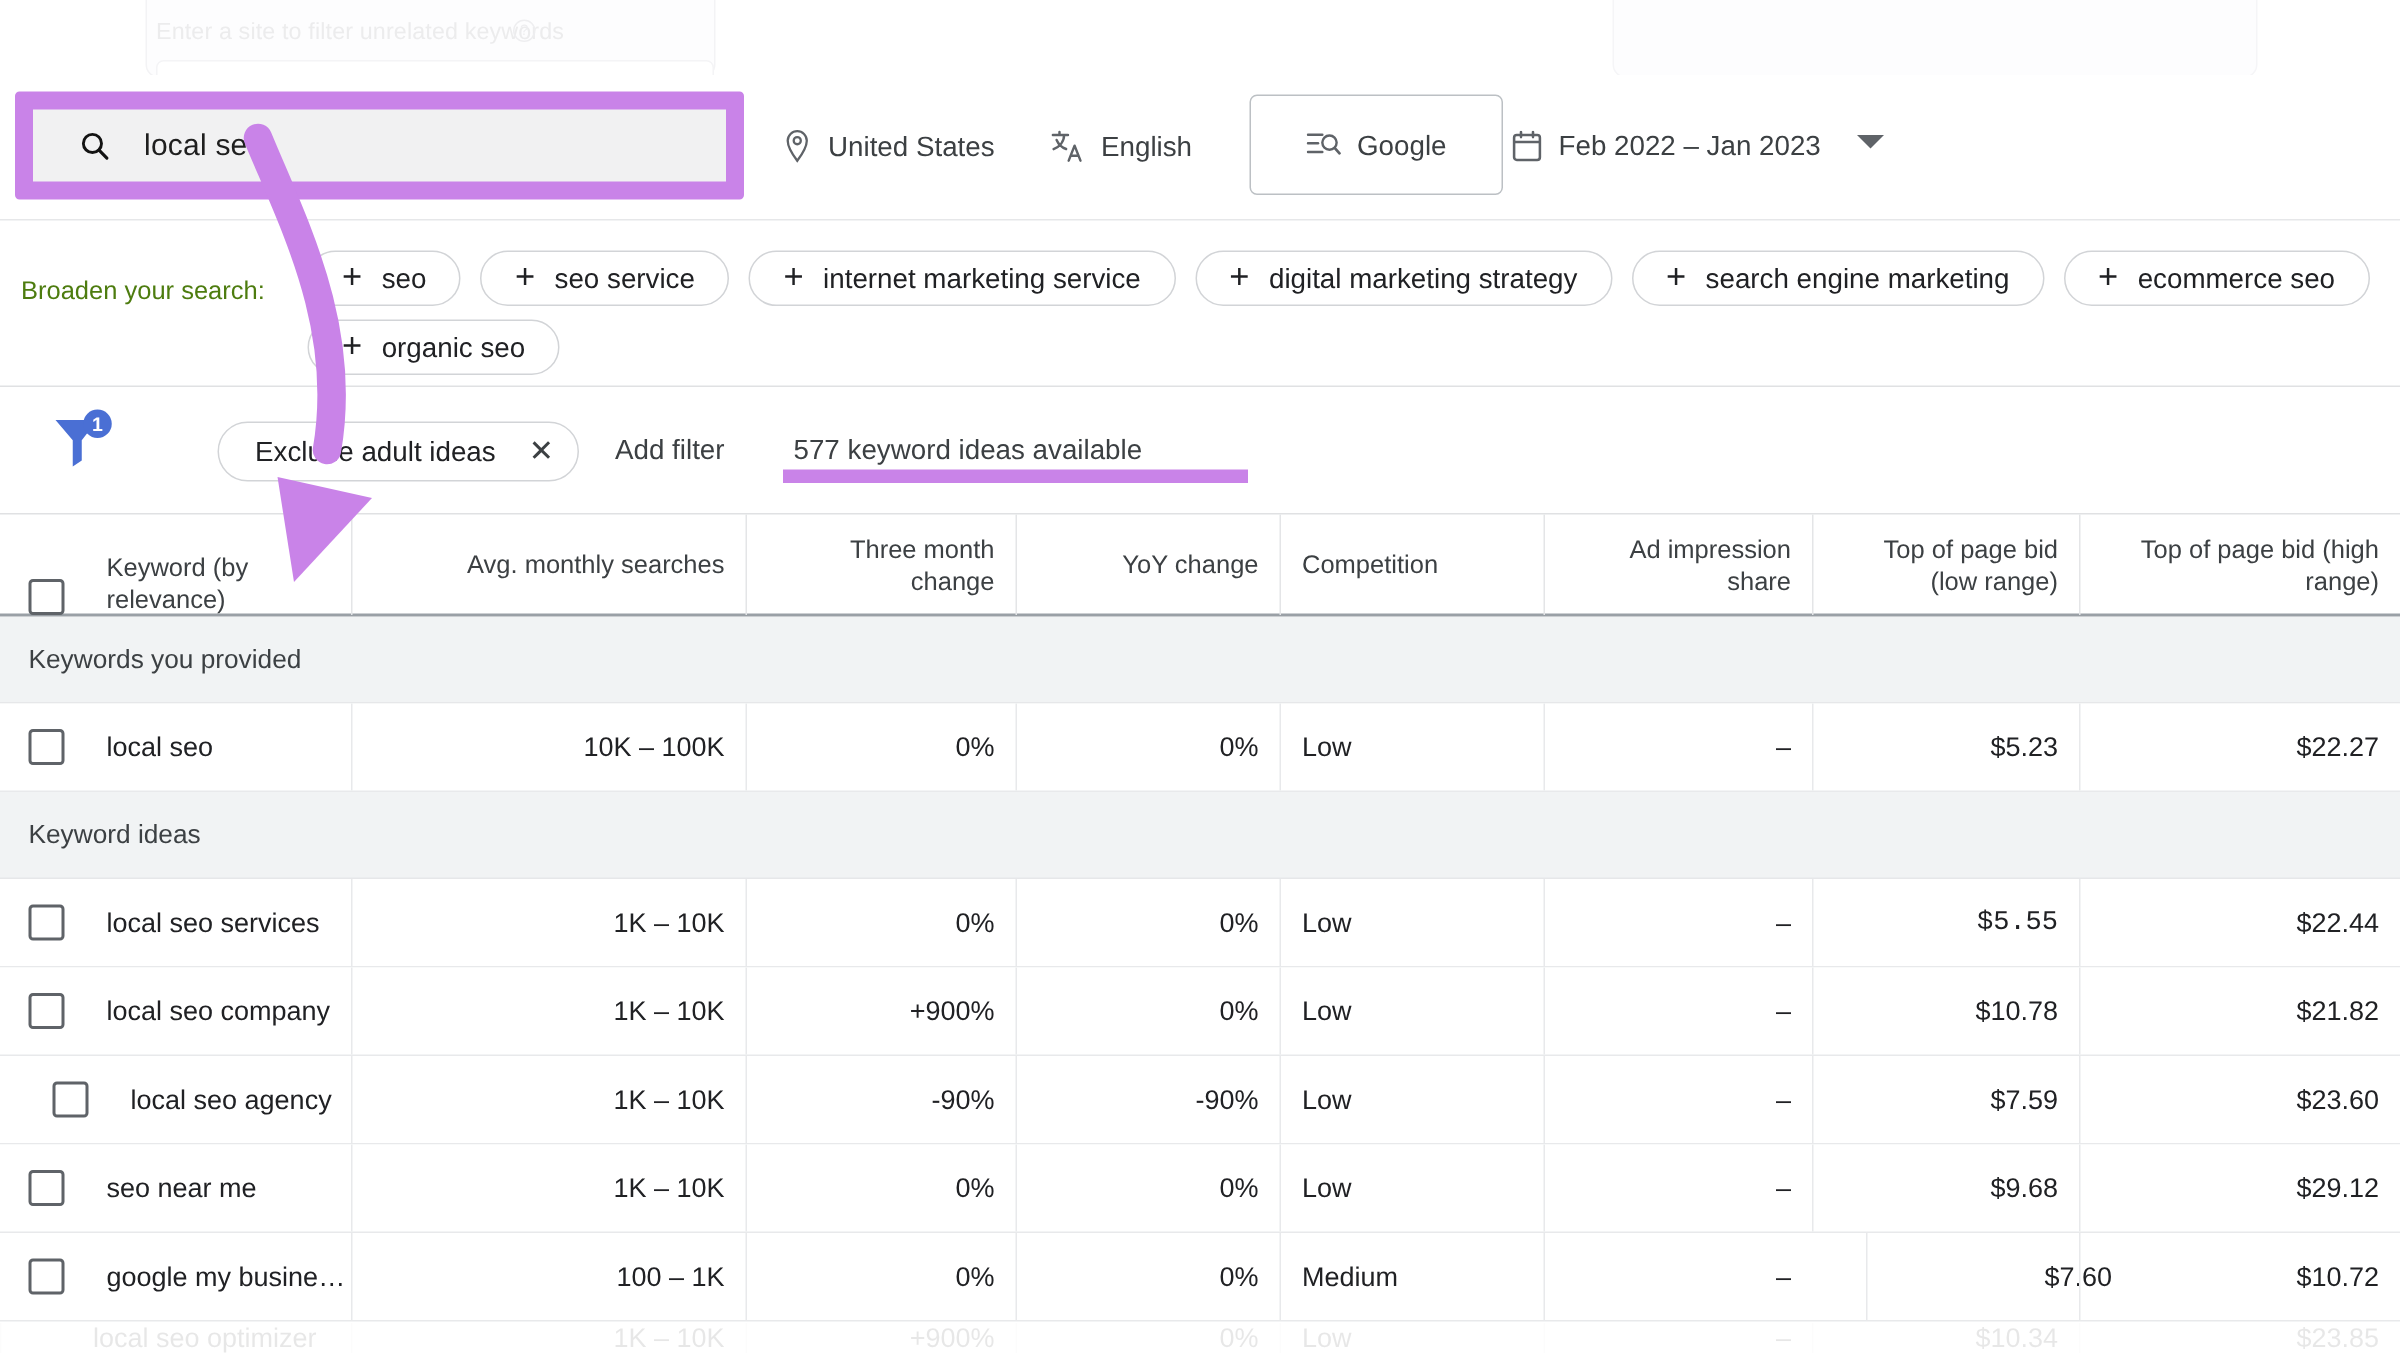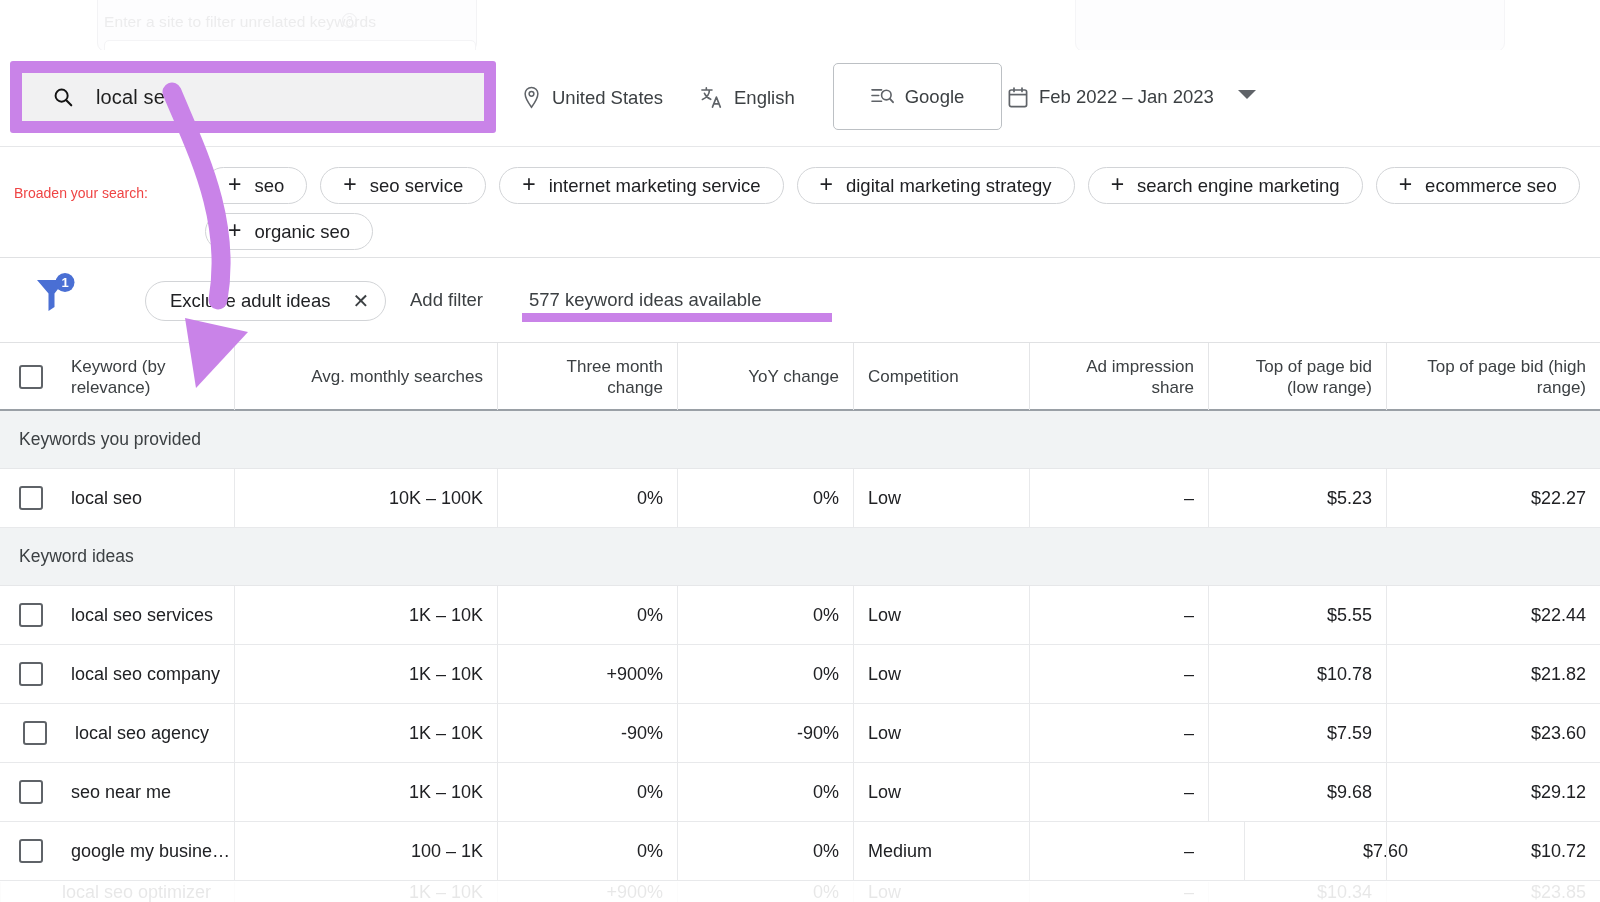--- a/index.html
+++ b/index.html
@@ -80,21 +80,21 @@
     border-top: 9px solid #5f6368;
   }
 
   
   .broaden {
     position: absolute; left: 0; top: 146px; width: 1600px; height: 112px;
     background:#fff; border-top: 1px solid #e6e7e9; border-bottom: 1px solid #e0e1e3;
   }
   .broaden-label {
     position: absolute; left: 14px; top: 34px; width: 180px;
-    font-size: 14px; line-height: 25px; color: #ef4444;
+    font-size: 17px; line-height: 25px; color: #4d7c0f;
   }
   .chip-row { position: absolute; left: 205px; top: 20px; width: 1390px; }
   .chip {
     display: inline-flex; align-items: center; gap: 13px;
     height: 37px; padding: 0 22px; margin: 0 13px 9px 0;
     border: 1px solid #d2d4d7; border-radius: 19px;
     font-size: 18.5px; color: #202124; background: #fff; white-space: nowrap;
   }
   .chip-plus { font-size: 23px; color: #202124; font-weight: 300; line-height: 1; margin-top:-2px;}
 
@@ -126,21 +126,21 @@
   .thead {
     position: relative; height: 69px; background: #fff;
     border-top: 1px solid #e0e1e3; border-bottom: 2px solid #9aa0a6;
   }
   .th {
     position: absolute; top: 0; height: 67px;
     display: flex; align-items: center;
     font-size: 17px; line-height: 21px; color: #3c4043;
     border-left: 1px solid #e4e5e7;
   }
-  .th.noborder { border-left: none; }
+  .th.noborder { border-left: none; align-items: flex-end; }
   .th-inner { width: 100%; padding: 0 14px; }
   .th.right .th-inner { text-align: right; }
   .th.left  .th-inner { text-align: left; }
 
   .cb {
     width: 24px; height: 24px; border: 2px solid #5f6368; border-radius: 3px;
     background: #fff; flex: 0 0 auto;
   }
 
   .group-row {
@@ -361,21 +361,21 @@
           </div>
           <div class="cell right" style="left: 677px; width: 176px;">
             <div class="cell-inner">0%</div>
           </div>
           <div class="cell left" style="left: 853px; width: 176px;">
             <div class="cell-inner">Low</div>
           </div>
           <div class="cell right" style="left: 1029px; width: 179px;">
             <div class="cell-inner">–</div>
           </div>
-          <div class="cell right" style="left: 1208px; width: 178px;">
+          <div class="cell right" style="left: 1208px; width: 178px; font-family: Liberation Mono, monospace;">
             <div class="cell-inner">$5.55</div>
           </div>
           <div class="cell right" style="left: 1386px; width: 214px;">
             <div class="cell-inner">$22.44</div>
           </div>
         </div>
         <div class="row">
           <div class="cell left noborder kwcell" style="left: 0px; width: 234px;">
             <div class="cb"></div>
             <span>local seo company</span>
@@ -396,21 +396,21 @@
             <div class="cell-inner">–</div>
           </div>
           <div class="cell right" style="left: 1208px; width: 178px;">
             <div class="cell-inner">$10.78</div>
           </div>
           <div class="cell right" style="left: 1386px; width: 214px;">
             <div class="cell-inner">$21.82</div>
           </div>
         </div>
         <div class="row">
-          <div class="cell left noborder kwcell" style="left: 4px; width: 234px;">
+          <div class="cell left noborder kwcell" style="left: 16px; width: 234px;">
             <div class="cb"></div>
             <span>local seo agency</span>
           </div>
           <div class="cell right" style="left: 234px; width: 263px;">
             <div class="cell-inner">1K – 10K</div>
           </div>
           <div class="cell right" style="left: 497px; width: 180px;">
             <div class="cell-inner">-90%</div>
           </div>
           <div class="cell right" style="left: 677px; width: 176px;">

